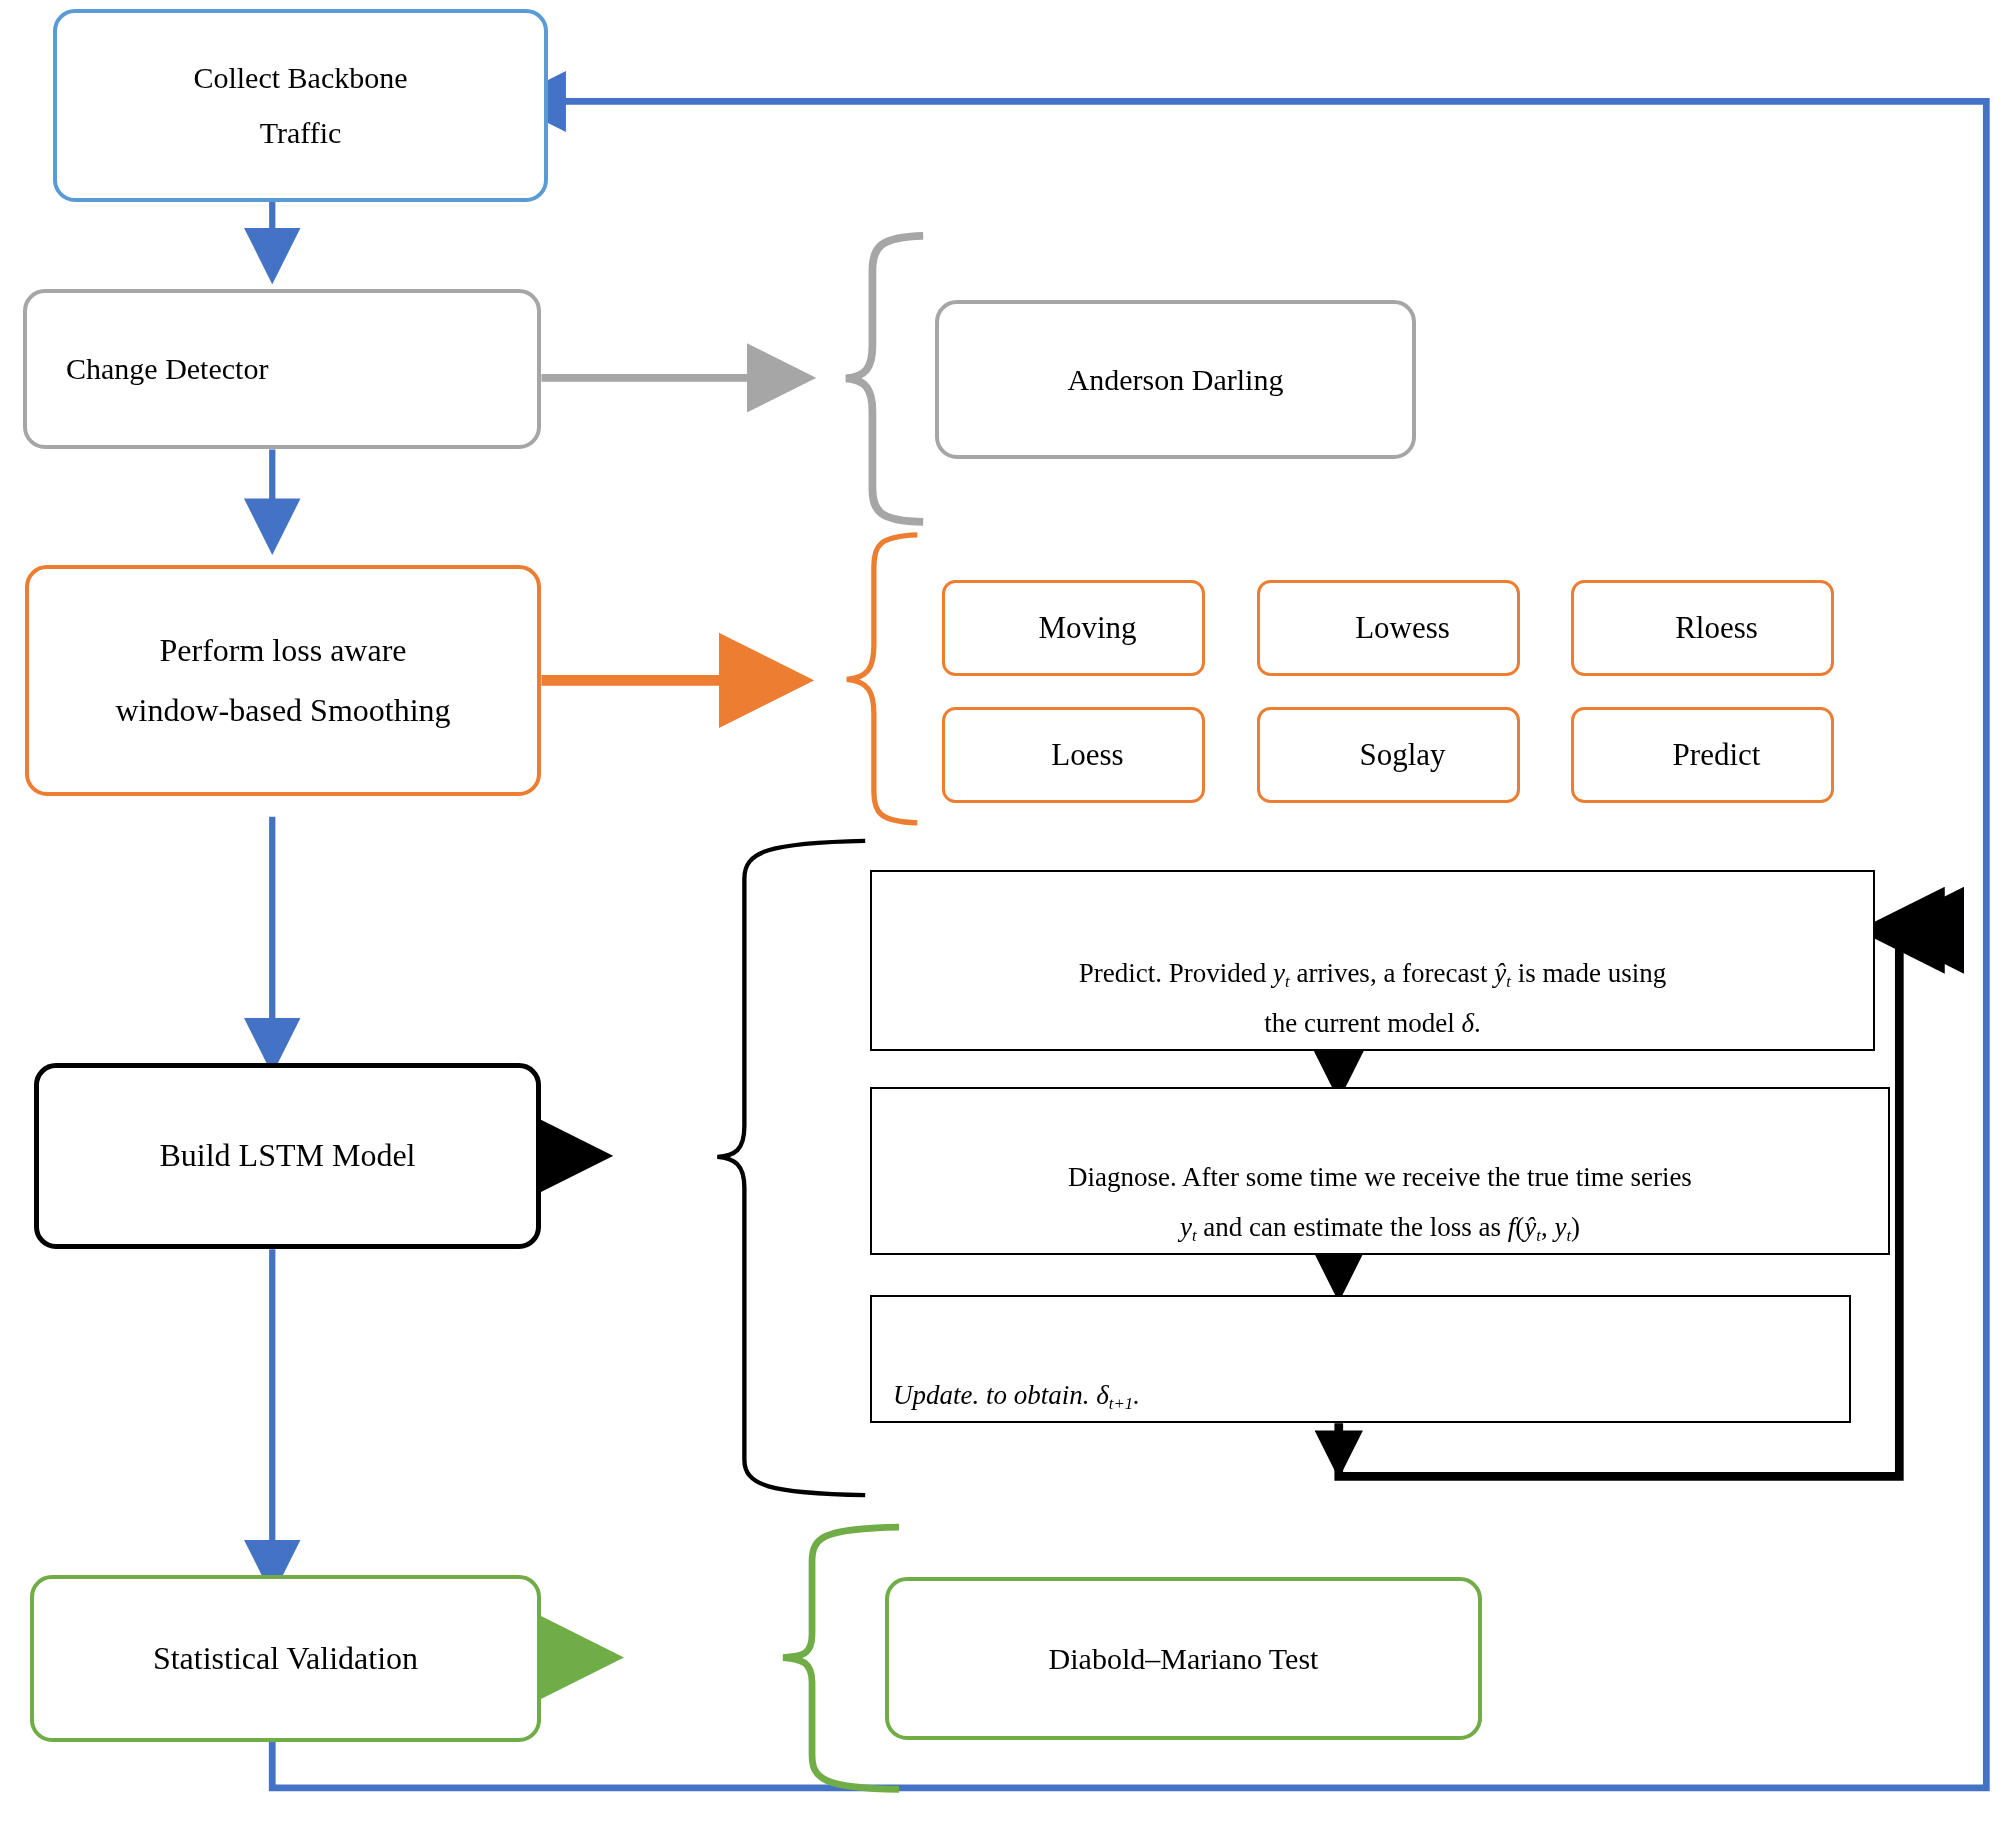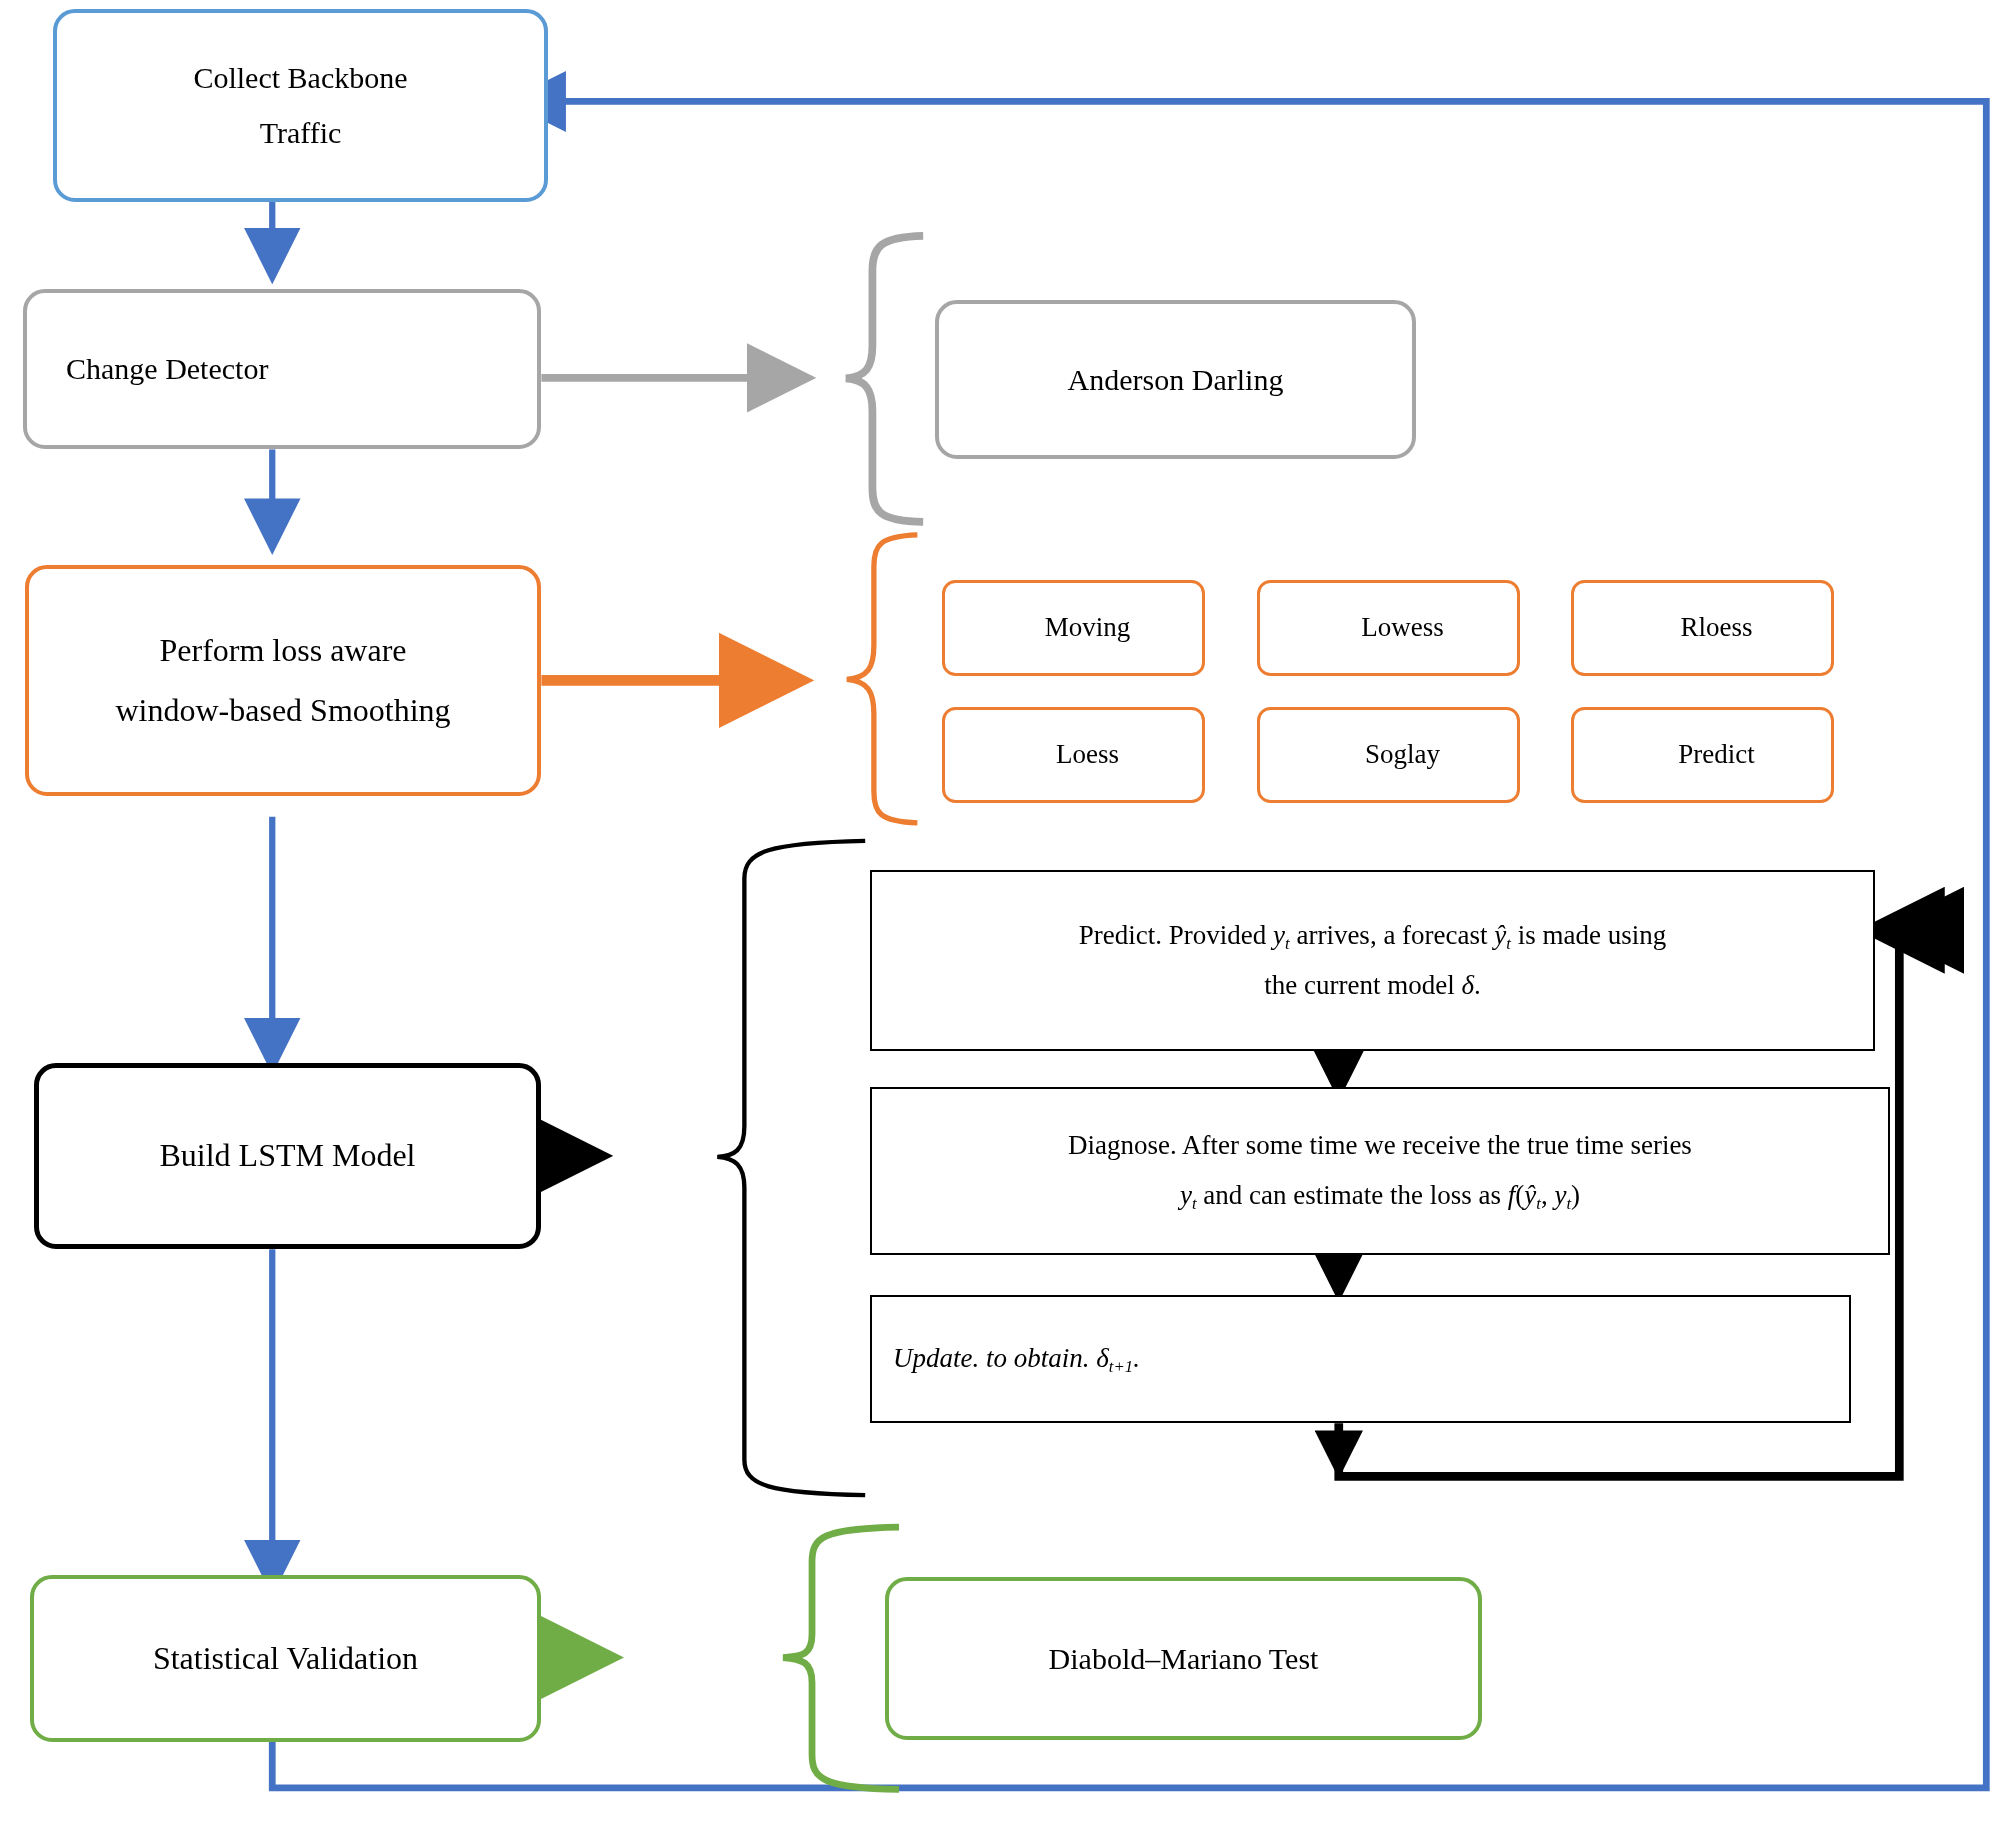--- a/index.html
+++ b/index.html
@@ -12,26 +12,26 @@
   .node .txt{display:block;width:100%;color:#000;line-height:1.85;}
 
   
   .rbox{border-radius:22px;}
   .rbox.blue{border:4.3px solid #5B9BD5;}
   .rbox.gray{border:4.3px solid #A6A6A6;}
   .rbox.orange{border:4.3px solid #ED7D31;}
   .rbox.green{border:4.3px solid #70AD47;}
   .rbox.black{border:5.3px solid #000000;}
   .small-rbox{border-radius:13.5px;border:3.9px solid #ED7D31;}
-  .plain{border:2.9px solid #000000;border-radius:0;}
+  .plain{border:2.9px solid #000000;border-radius:0;align-items:flex-end;}
 
   .f-lg{font-size:30px;}
   .f-md{font-size:32px;}
   .f-sm{font-size:27px;}
-  .f-box{font-size:27px;margin-left:28px;}
+  .f-box{font-size:31px;margin-left:28px;}
   .ital{font-style:italic;}
   .leftal{justify-content:flex-start;text-align:left;padding-left:21px;}
   sub{font-size:0.62em;vertical-align:-0.28em;font-style:italic;}
   .mi{font-style:italic;}
 </style>
 </head>
 <body>
 
 <div id="stage">
 

